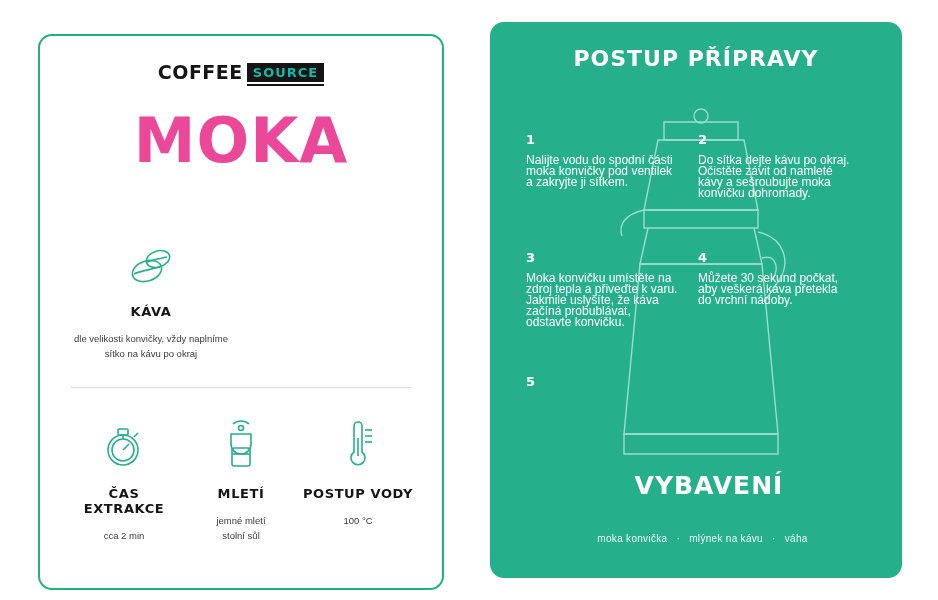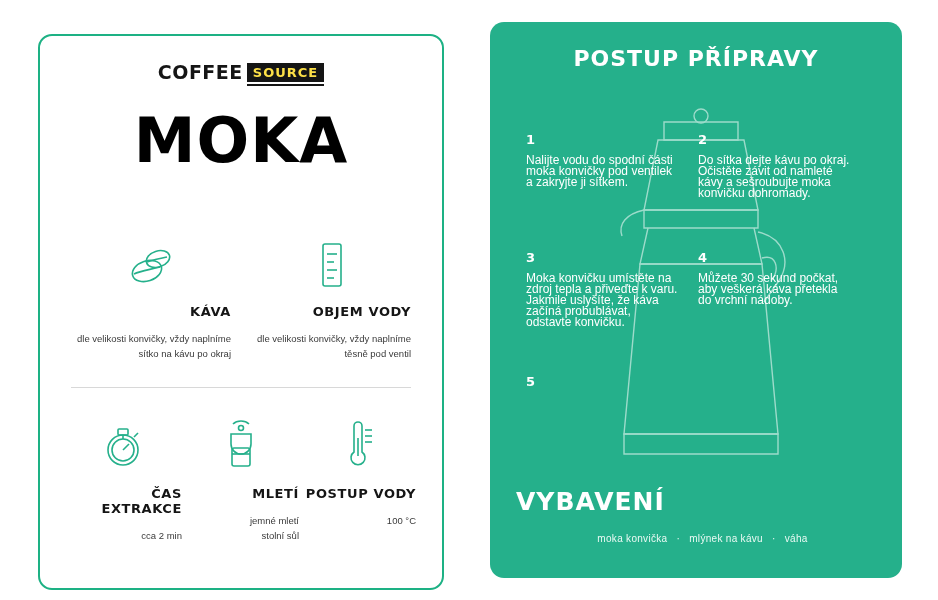--- a/index.html
+++ b/index.html
@@ -47,21 +47,21 @@
   .brand-coffee {
     font-size: 19px;
     font-weight: bold;
     letter-spacing: 0.5px;
     color: #151515;
     font-family: "DejaVu Sans", sans-serif;
   }
   .brand-source {
     margin-left: 4px;
     background: #151515;
-    color: #fde047;
+    color: #14b8a6;
     font-size: 13px;
     font-weight: bold;
     letter-spacing: 1px;
     padding: 2px 6px 2px 6px;
     font-family: "DejaVu Sans", sans-serif;
     position: relative;
   }
   .brand-source::after {
     content: "";
     position: absolute;
@@ -70,33 +70,33 @@
     height: 2px;
     background: #151515;
   }
 
   .big-title {
     margin-top: 28px;
     font-size: 62px;
     line-height: 62px;
     font-weight: bold;
     letter-spacing: 1px;
-    color: #000000;
+    color: #ec4899;
     font-family: "DejaVu Sans", sans-serif;
   }
 
   .top-specs {
     margin-top: 62px;
     width: 340px;
     display: flex;
     justify-content: space-between;
   }
   .spec {
     width: 160px;
-    text-align: right;
+    text-align: center;
   }
   .spec .icon {
     height: 56px;
     display: flex;
     align-items: flex-end;
     justify-content: center;
   }
   .spec .spec-title {
     margin-top: 14px;
     font-size: 13px;
@@ -178,22 +178,22 @@
   }
   .step1 { left: 36px; top: 110px; }
   .step2 { left: 208px; top: 110px; }
   .step3 { left: 36px; top: 228px; }
   .step4 { left: 208px; top: 228px; }
   .step5 { left: 36px; top: 352px; }
 
   .equip-title {
     position: absolute;
     left: 0; right: 0;
-    bottom: 62px;
-    text-align: left;
+    bottom: 78px;
+    text-align: center;
     color: #ffffff;
     font-size: 25px;
     font-weight: bold;
     letter-spacing: 1px;
     font-family: "DejaVu Sans", sans-serif;
     padding-left: 26px;
   }
   .equip-list {
     position: absolute;
     left: 13px; right: 0;
@@ -227,33 +227,20 @@
             <ellipse cx="20" cy="27" rx="15" ry="10" transform="rotate(-18 20 27)"></ellipse>
             <path d="M7 30c6-3 14-4 26-7"></path>
             <ellipse cx="31" cy="15" rx="12" ry="8" transform="rotate(-18 31 15)"></ellipse>
             <path d="M20 18c5-2 11-3 20-5"></path>
           </svg>
         </div>
         <div class="spec-title">KÁVA</div>
         <div class="spec-desc">dle velikosti konvičky, vždy naplníme sítko na kávu po okraj</div>
       </div>
 
-      <div class="spec">
-        <div class="icon">
-          <svg width="36" height="50" viewBox="0 0 36 50" fill="none" stroke="#25b08b" stroke-width="1.6">
-            <rect x="10" y="4" width="18" height="42" rx="2"></rect>
-            <line x1="14" y1="14" x2="24" y2="14"></line>
-            <line x1="14" y1="22" x2="21" y2="22"></line>
-            <line x1="14" y1="30" x2="24" y2="30"></line>
-            <line x1="14" y1="38" x2="21" y2="38"></line>
-          </svg>
-        </div>
-        <div class="spec-title">OBJEM VODY</div>
-        <div class="spec-desc">dle velikosti konvičky, vždy naplníme těsně pod ventil</div>
-      </div>
 
     </div>
 
     <div class="divider"></div>
 
     <div class="bottom-specs">
 
       <div class="spec">
         <div class="icon">
           <svg width="46" height="52" viewBox="0 0 46 52" fill="none" stroke="#25b08b" stroke-width="1.6">

